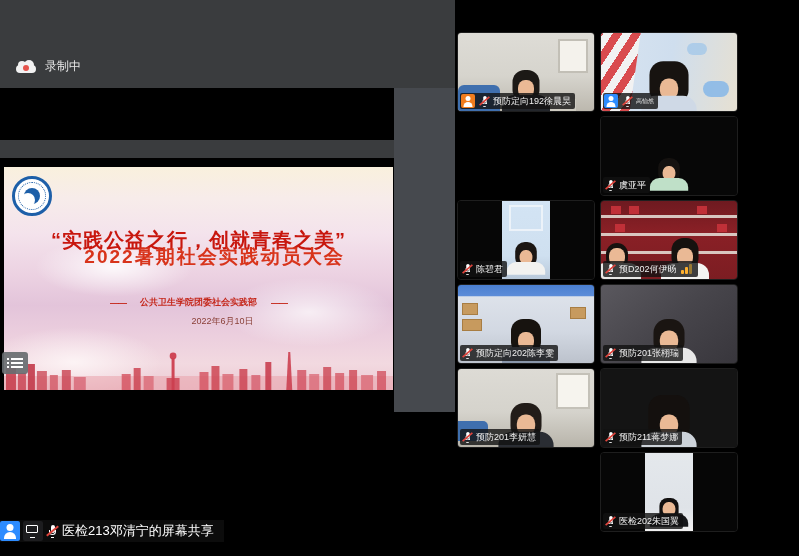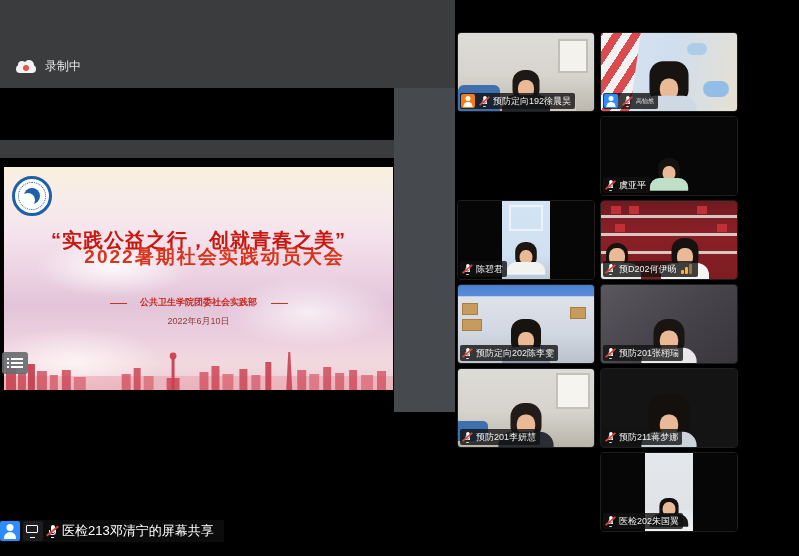--- a/index.html
+++ b/index.html
@@ -34,21 +34,21 @@
   .logo .core{position:absolute;left:9px;top:9px;width:16px;height:16px;background:#1d5fa8;border-radius:50%;}
   .logo .core::after{content:"";position:absolute;left:-3px;top:5px;width:14px;height:14px;background:#fff;border-radius:50%;}
 
   .slide-title1{position:absolute;left:0;top:60px;width:100%;text-align:center;
     color:#c8170e;font-size:20px;font-weight:bold;letter-spacing:1px;}
   .slide-title2{position:absolute;left:0;top:77px;width:100%;text-align:center;
     color:#d8341b;font-size:19px;font-weight:bold;letter-spacing:2px;margin-left:16px;}
   .slide-subrow{position:absolute;left:0;top:129px;width:100%;display:flex;justify-content:center;align-items:center;gap:14px;}
   .slide-subrow .dash{color:#c5281c;font-size:9px;font-weight:bold;letter-spacing:-1px;}
   .slide-subrow .sub{color:#c5281c;font-size:9px;font-weight:bold;}
-  .slide-date{position:absolute;left:0;top:148px;width:100%;text-align:center;color:#8a4038;font-size:9px;}
+  .slide-date{position:absolute;left:0;top:148px;width:100%;text-align:center;color:#8a4038;font-size:9px;padding-left:24px;}
   .skyline{position:absolute;left:0;bottom:0;width:100%;height:44px;}
 
   .panel-toggle{position:absolute;left:2px;top:352px;width:26px;height:22px;border-radius:3px;
     background:rgba(104,108,112,.92);}
   .panel-toggle .dots{position:absolute;left:5px;top:6px;width:2px;height:2px;background:#fff;
     box-shadow:0 4px 0 #fff,0 8px 0 #fff;}
   .panel-toggle .lines{position:absolute;left:9px;top:6px;width:12px;height:2px;background:#fff;
     box-shadow:0 4px 0 #fff,0 8px 0 #fff;}
 
   .share-banner{position:absolute;left:0;top:520px;height:22px;display:inline-flex;align-items:center;

